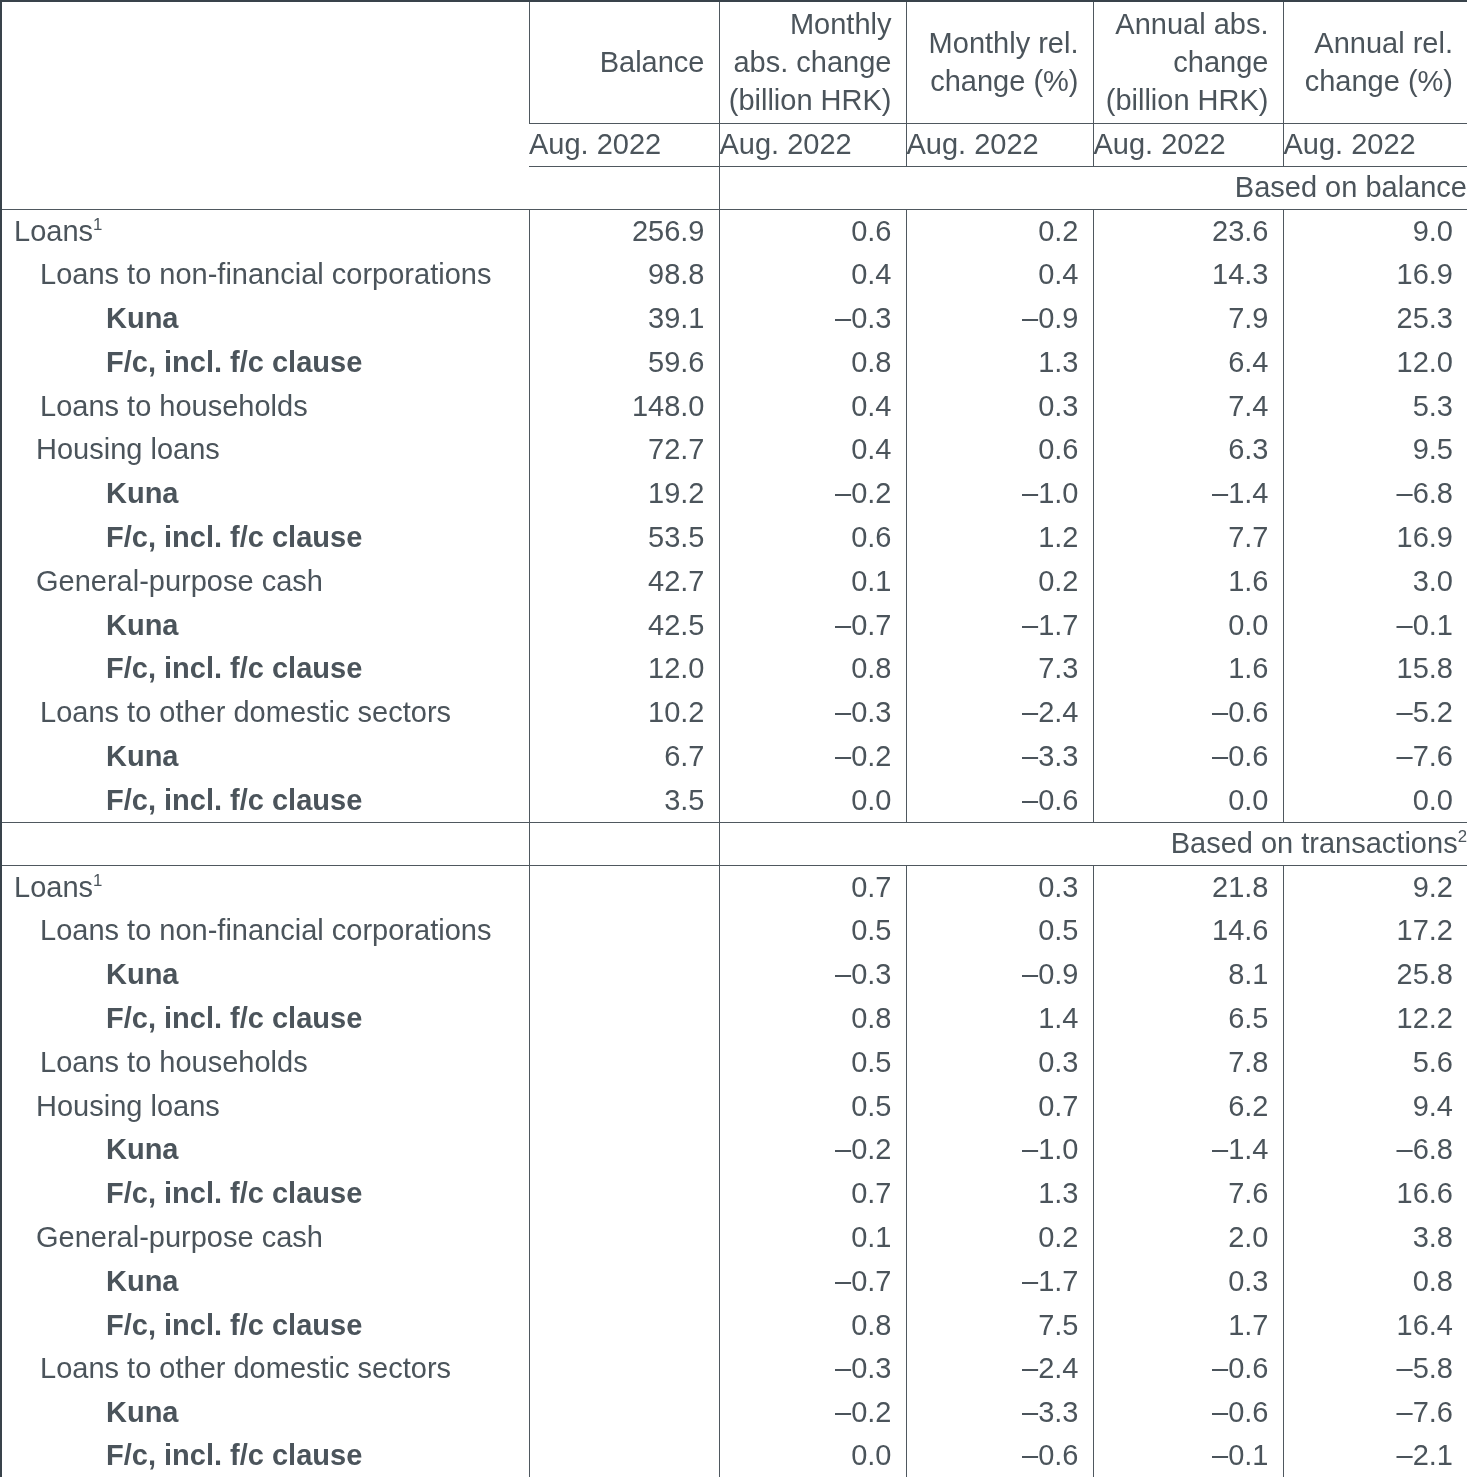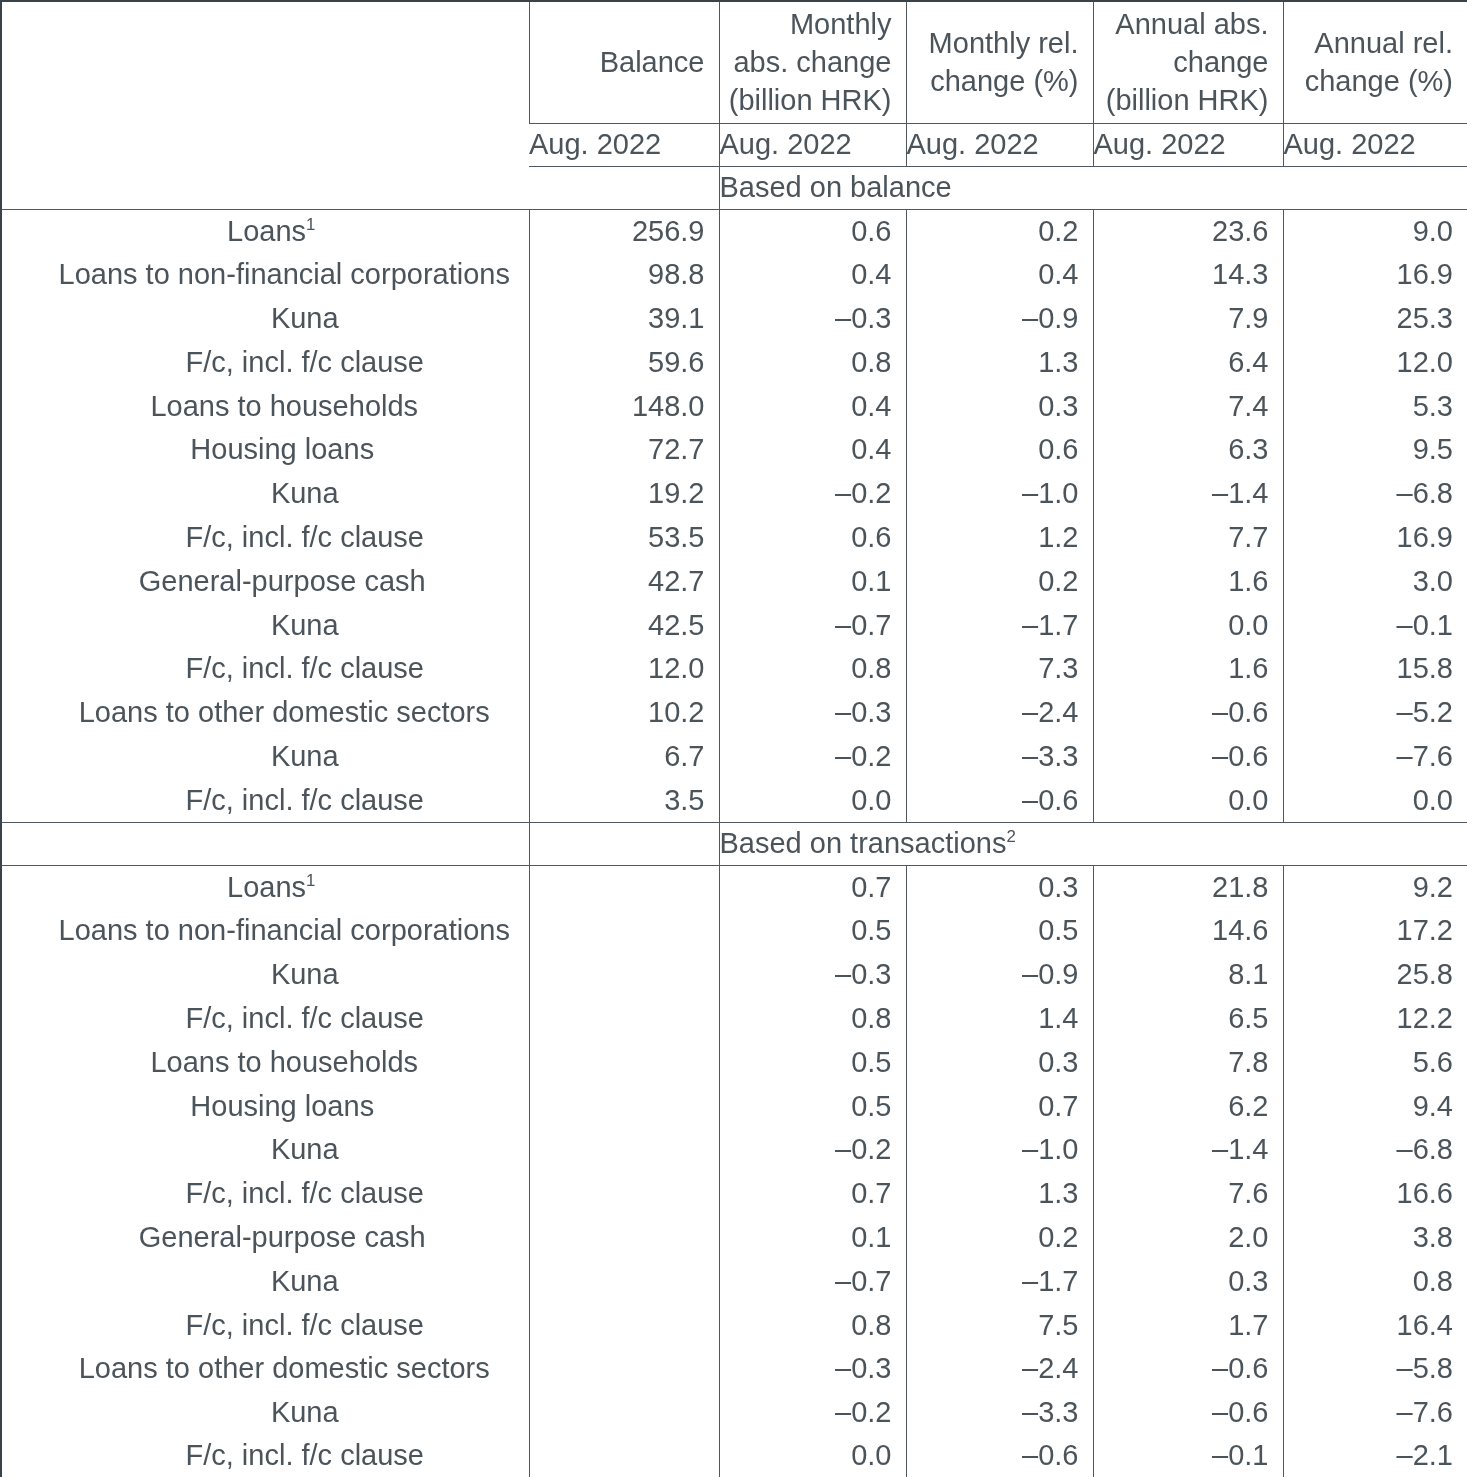--- a/index.html
+++ b/index.html
@@ -37,27 +37,27 @@
 
   th.colhead {
     text-align: right;
     padding-right: 14px;
     white-space: pre-line;
     line-height: 38px;
   }
   tr.period-row th { text-align: left; padding-right: 14px; }
 
   td.num { text-align: right; padding-right: 14px; }
-  td.lbl { text-align: center; }
+  td.lbl { text-align: left; }
   td.lbl.ind0 { padding-left: 12px; }
   td.lbl.ind1 { padding-left: 38px; }
   td.lbl.ind2 { padding-left: 34px; }
-  td.lbl.ind3 { padding-left: 79px; }
-
-  td.section-title { text-align: left; }
+  td.lbl.ind3 { padding-left: 104px; font-weight: bold; }
+
+  td.section-title { text-align: right; }
 
   sup { font-size: 58%; line-height: 0; }
 </style>
 </head>
 <body>
 
 <table class="tbl">
   <colgroup>
     <col style="width:528px">
     <col style="width:190px">

